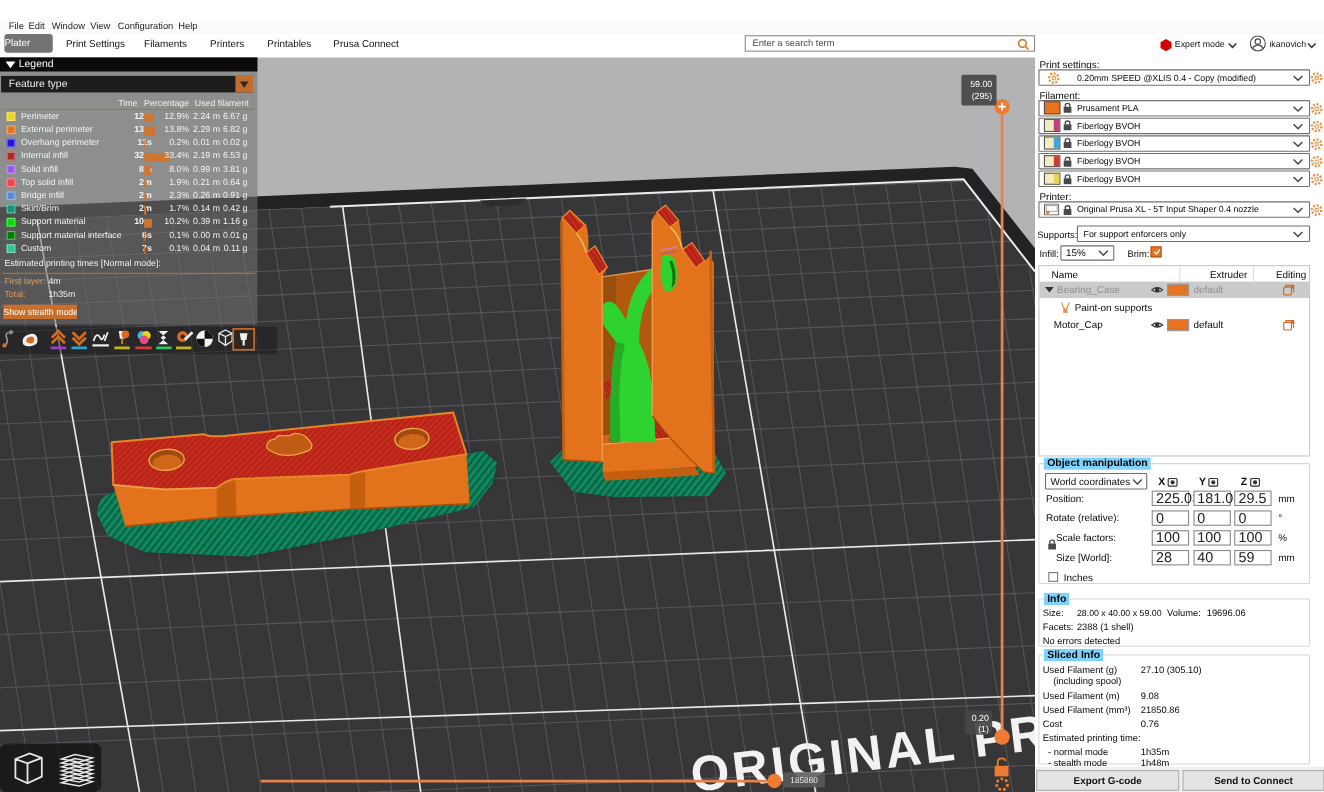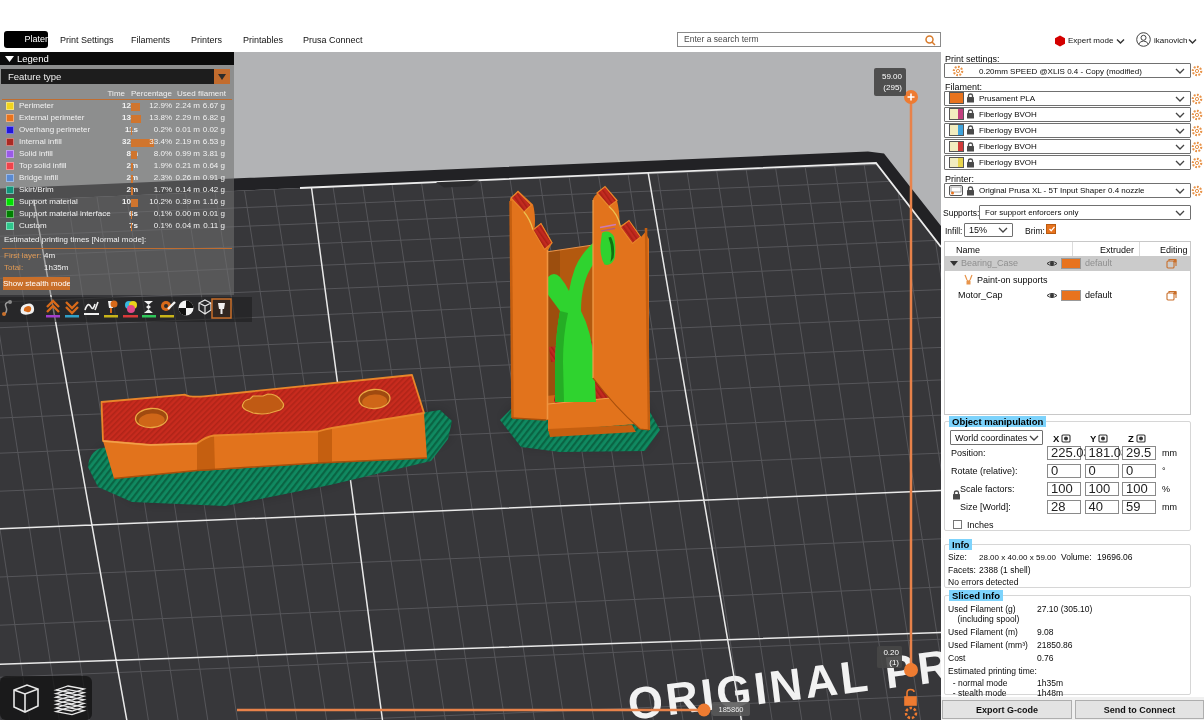--- a/index.html
+++ b/index.html
@@ -1,21 +1,21 @@
 <!DOCTYPE html>
 <html><head><meta charset="utf-8"><style>
 *{margin:0;padding:0;box-sizing:border-box;font-family:"Liberation Sans",sans-serif;}
 html,body{width:1204px;height:720px;overflow:hidden;background:#fff;}
 #app{position:relative;width:1204px;height:720px;overflow:hidden;}
 .abs{position:absolute;}
 #titlebar{left:0;top:0;width:1204px;height:18px;background:#efeeee;color:#3c3c3c;font-size:9px;}
 #menubar{left:0;top:18px;width:1204px;height:13px;background:#fbfbfb;font-size:8.5px;color:#1f1f1f;}
 #menubar span{position:absolute;top:0px;}
 #tabbar{left:0;top:31px;width:1204px;height:21px;background:#fff;font-size:9px;color:#111;}
-#plater{position:absolute;left:4px;top:0px;width:44px;height:17px;background:#000000;color:#fff;border-radius:3px;text-align:right;line-height:17px;font-size:9px;}
+#plater{position:absolute;left:4px;top:0px;width:44px;height:17px;background:#737373;color:#fff;border-radius:3px;text-align:left;line-height:17px;font-size:9px;}
 .tabl{position:absolute;top:4px;}
 #search{position:absolute;left:677px;top:1px;width:264px;height:15px;border:1px solid #8a8a8a;background:#fff;font-size:8.5px;color:#4a4a4a;line-height:13px;padding-left:6px;}
 #rp{left:941px;top:52px;width:263px;height:668px;background:#fff;font-size:9px;color:#111;}
 .lab{position:absolute;color:#0a0a0a;}
 .cbox{position:absolute;border:1px solid #707070;background:#fff;border-radius:1px;}
 .inpt{position:absolute;border:1px solid #8a8a8a;background:#fff;font-size:13px;color:#222;padding-left:3px;line-height:12px;}
 .grp{position:absolute;border:1px solid #d6d6d6;border-radius:2px;}
 .grpt{position:absolute;background:#7dd3fc;padding:0 3px;font-weight:bold;font-size:9.5px;color:#000;}
 #legend{left:0px;top:52px;width:234px;height:243px;background:rgba(113,113,113,0.56);color:#f2f2f2;font-size:8px;}
 #legtitle{position:absolute;left:0;top:0;width:234px;height:13px;background:#0b0b0b;color:#fff;}
@@ -339,20 +339,28 @@
         <path d="M47 645 L47 641 Q47 637.5 50.5 637.5 Q54 637.5 54 640"></path>
       </g>
       <circle cx="51" cy="661" r="5" fill="none" stroke="#ee7b31" stroke-width="2.5" stroke-dasharray="2.5 1.8"></circle>
     </svg>
     <svg class="abs" style="left:230px;top:695px" width="530" height="25" viewBox="0 0 530 25">
       <line x1="7" y1="15" x2="474" y2="15" stroke="#e8824a" stroke-width="2.5"></line>
       <circle cx="474" cy="15" r="6.5" fill="#ee7b31"></circle>
       <rect x="482" y="7" width="38" height="14" rx="2" fill="rgba(90,90,90,0.88)"></rect>
       <text x="501" y="17" font-size="7.5" fill="#eee" text-anchor="middle">185860</text>
     </svg>
+    <div id="menubar" class="abs">
+      <span style="left:8px">File</span>
+      <span style="left:26px">Edit</span>
+      <span style="left:47px">Window</span>
+      <span style="left:82px">View</span>
+      <span style="left:107px">Configuration</span>
+      <span style="left:162px">Help</span>
+    </div>
     <div id="tabbar" class="abs">
       <div id="plater">Plater</div>
       <span class="tabl" style="left:60px">Print Settings</span>
       <span class="tabl" style="left:131px">Filaments</span>
       <span class="tabl" style="left:191px">Printers</span>
       <span class="tabl" style="left:243px">Printables</span>
       <span class="tabl" style="left:303px">Prusa Connect</span>
       <div id="search">Enter a search term<svg style="position:absolute;right:4px;top:2px" width="11" height="11" fill="none" stroke="#d87a2a" stroke-width="1.5">
           <circle cx="4.5" cy="4.5" r="3.5"></circle>
           <line x1="7" y1="7" x2="10" y2="10"></line>

